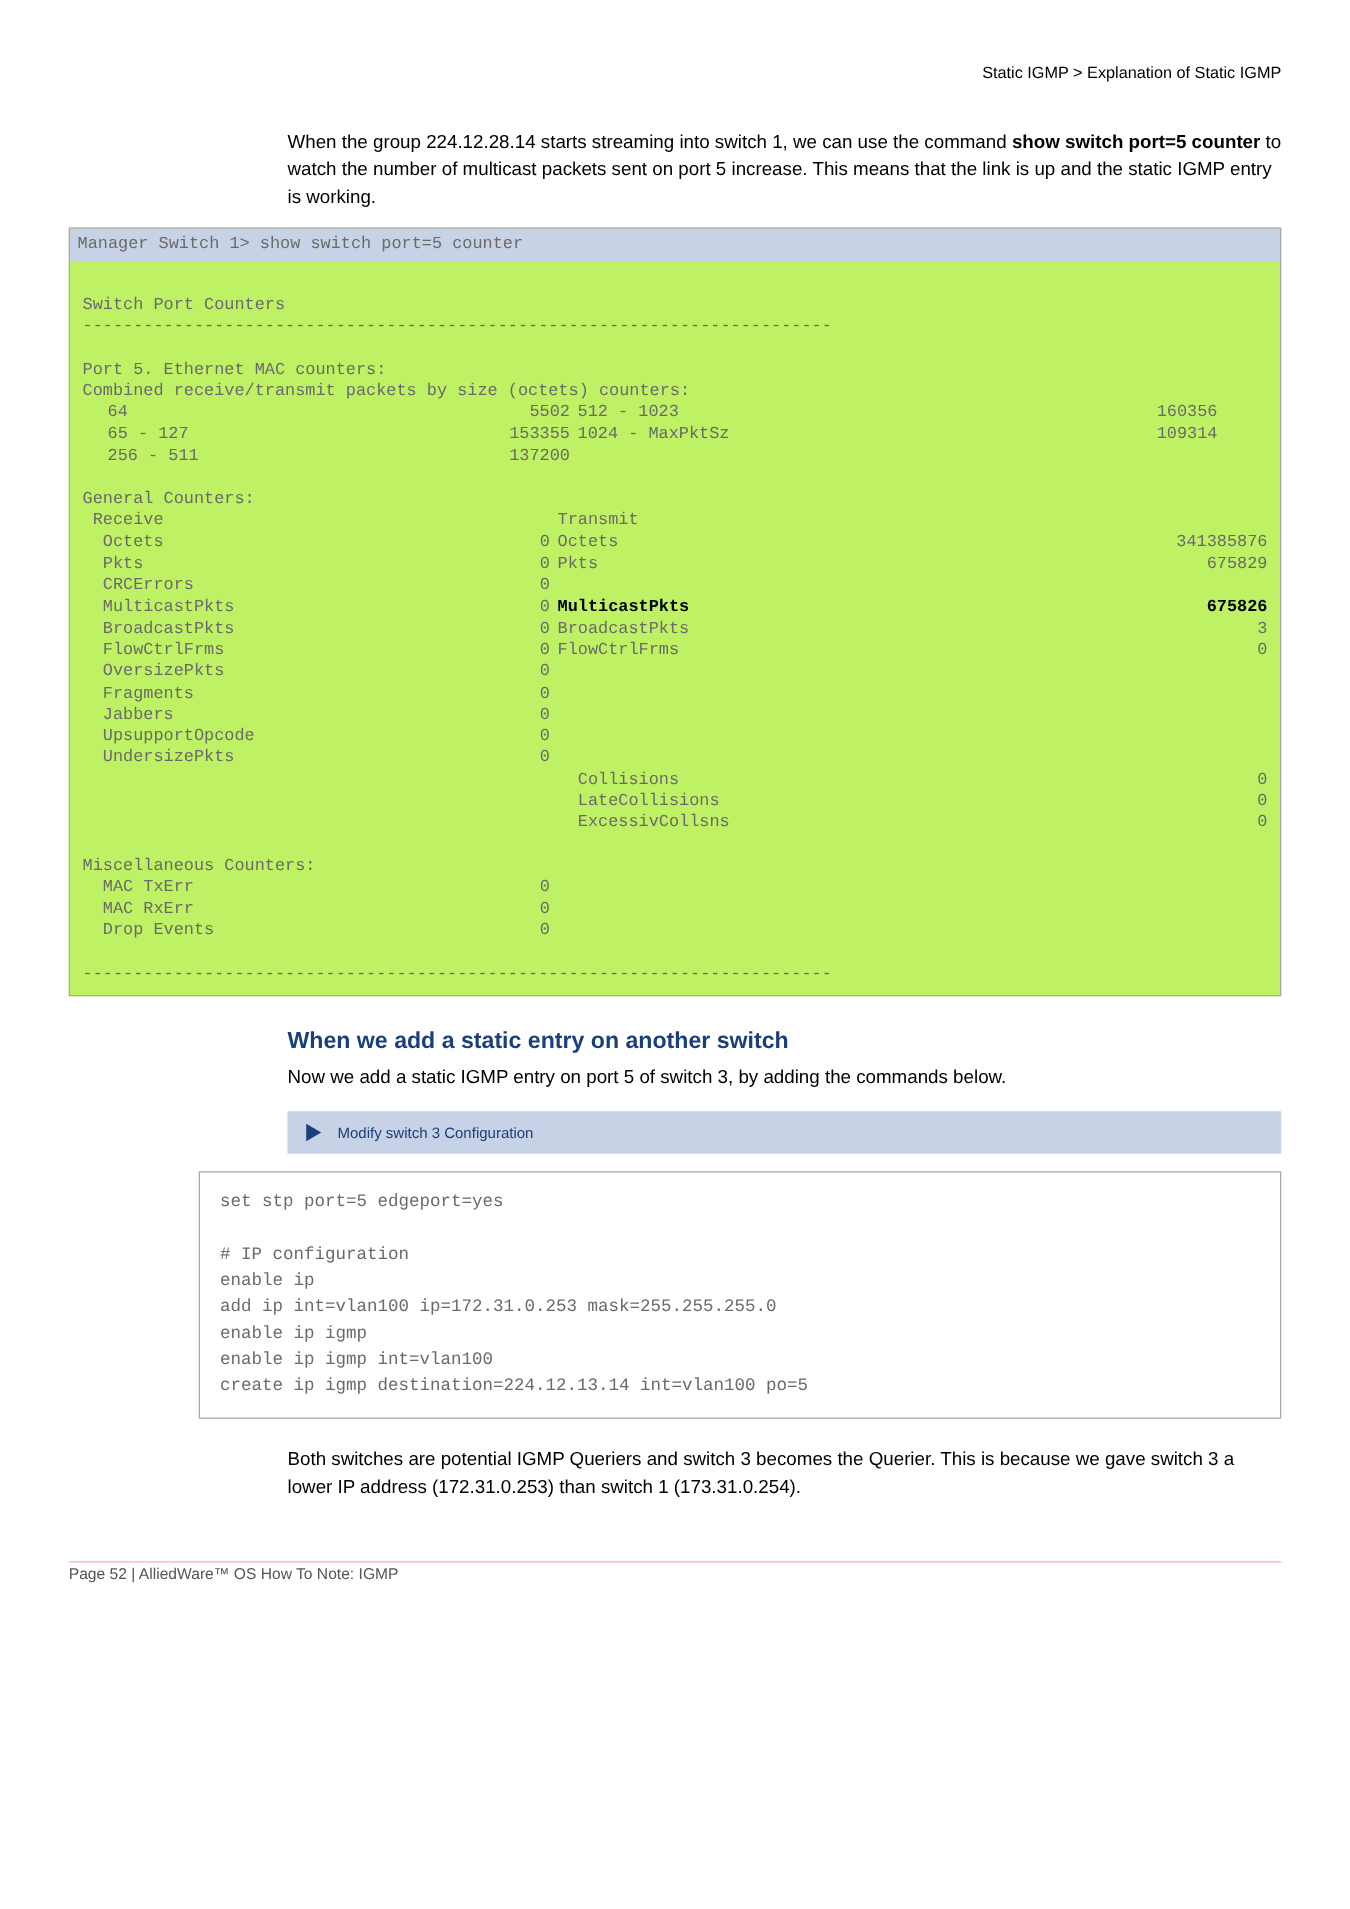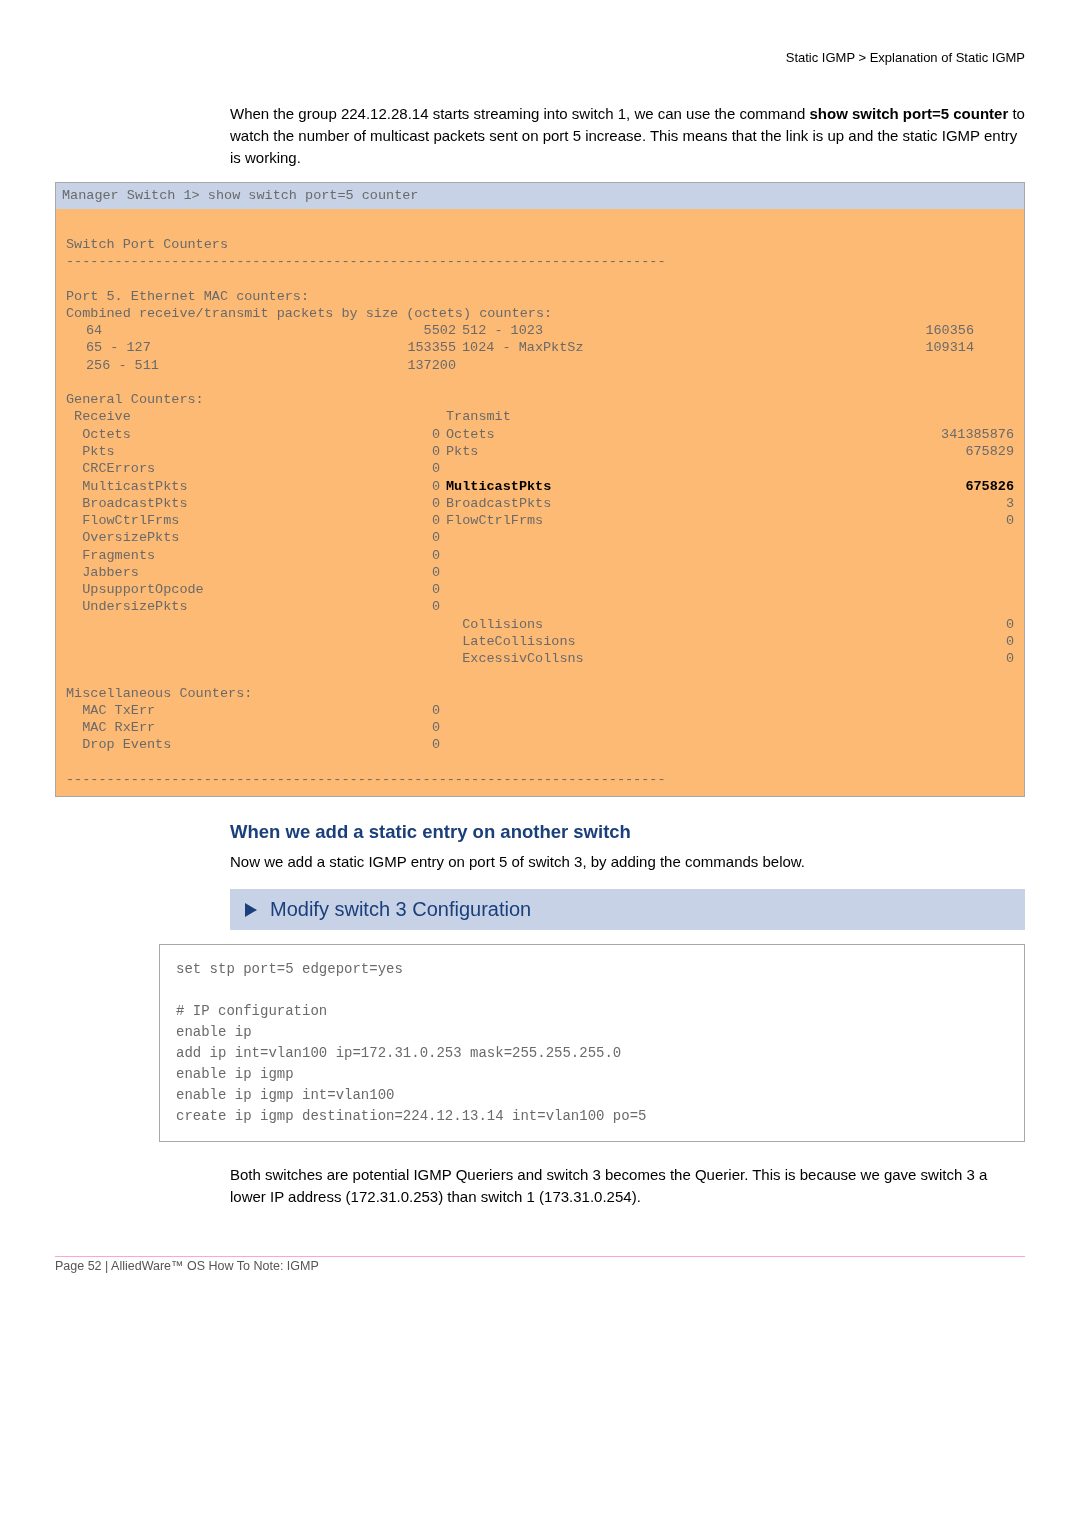--- a/index.html
+++ b/index.html
@@ -21,21 +21,21 @@
     margin-left: 175px;
     font-family: "Helvetica Neue", Arial, sans-serif;
     font-size: 15px;
     line-height: 1.45;
     margin-bottom: 14px;
   }
   .intro .bold { font-weight: 700; }
   .terminal {
     border: 1px solid #a8a8a8;
     padding: 8px 10px 8px 10px;
-    background: #fdba74;
+    background: #bef264;
     font-family: "Courier New", Courier, monospace;
     font-size: 13.5px;
     line-height: 1.28;
     color: #6a6a6a;
     width: 100%;
     margin-bottom: 24px;
   }
   .terminal .cmdline {
     background: #c7d2e6;
     padding: 4px 6px;
@@ -66,21 +66,21 @@
     font-family: "Helvetica Neue", Arial, sans-serif;
     font-size: 15px;
     line-height: 1.45;
     margin-bottom: 16px;
   }
   .modify-bar {
     margin-left: 175px;
     background: #c7d2e6;
     padding: 9px 14px;
     font-family: "Helvetica Neue", Arial, sans-serif;
-    font-size: 20px;
+    font-size: 12px;
     color: #1a3f7a;
     display: flex;
     align-items: center;
     gap: 12px;
     margin-bottom: 14px;
   }
   .modify-bar .tri {
     display: inline-block;
   }
   .modify-bar .tri svg { display: block; }

